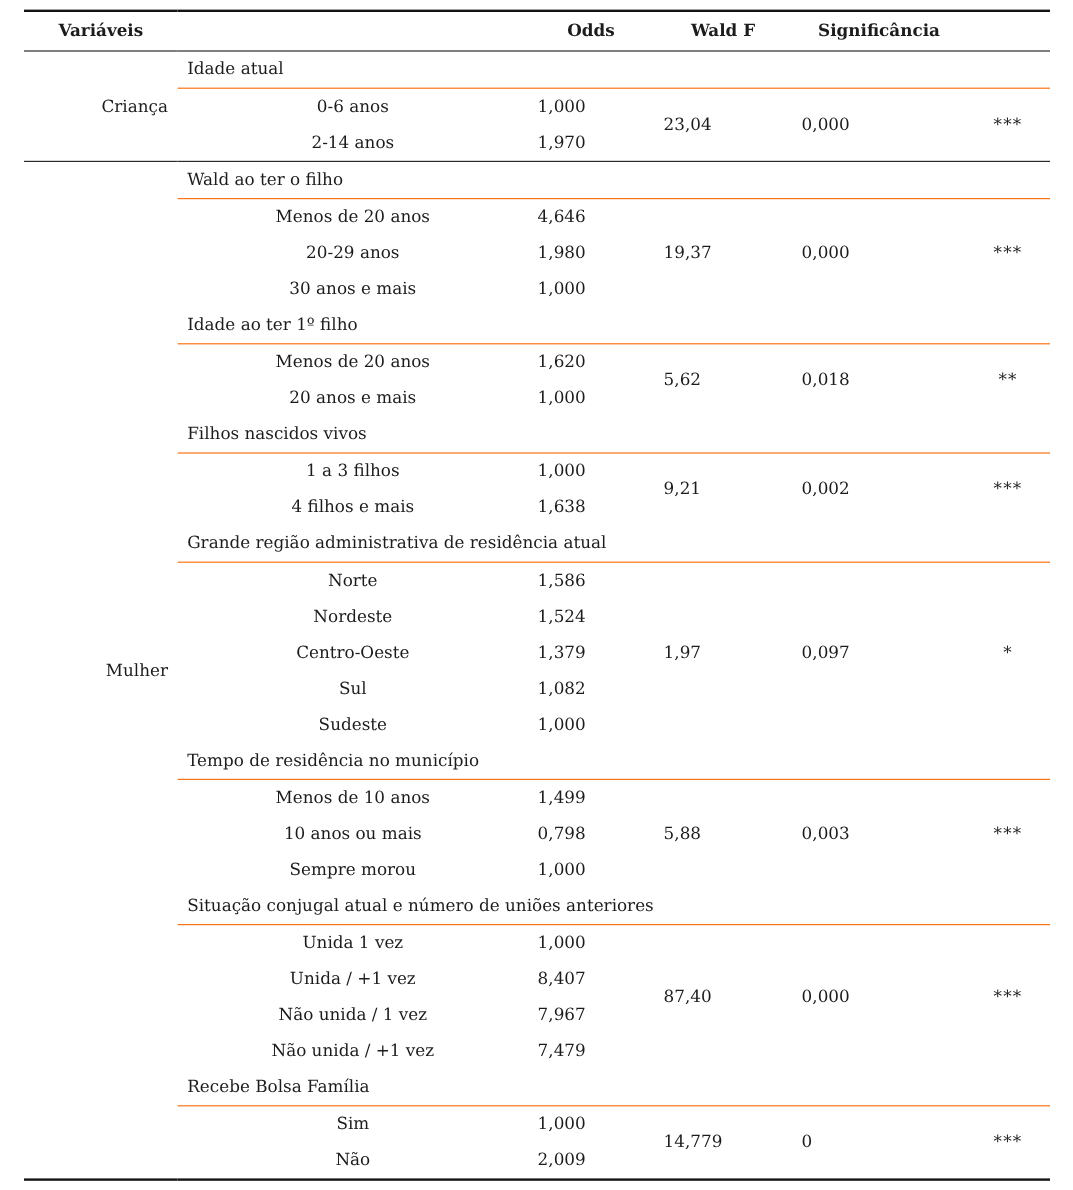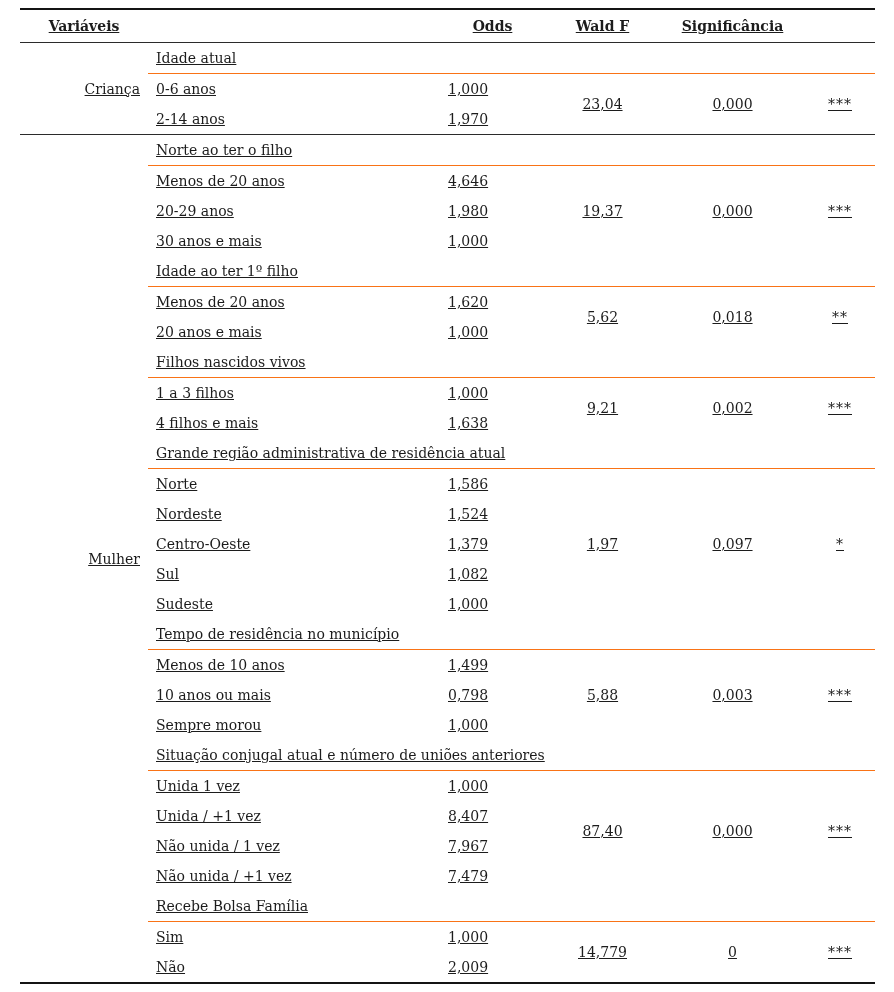--- a/index.html
+++ b/index.html
@@ -8,21 +8,20 @@
     background: #ffffff;
     font-family: "DejaVu Serif", "Liberation Serif", serif;
     color: #1c1c1c;
   }
   .page {
     width: 894px;
     height: 992px;
     box-sizing: border-box;
     padding: 8px 19px 0 20px;
     background: #ffffff;
-    text-decoration: underline;
   }
   table.stats-table {
     border-collapse: collapse;
     table-layout: fixed;
     width: 855px;
     border-top: 2.5px solid #141414;
     border-bottom: 2.5px solid #141414;
   }
   th, td {
     font-size: 14px;
@@ -41,23 +40,23 @@
   }
   thead th.col-var { text-align: center; }
   td.group-cell {
     text-align: right;
     vertical-align: middle;
   }
   td.subheader-cell {
     text-align: left;
     border-bottom: 1px solid #f97316;
   }
-  td.label-cell { text-align: left; }
+  td.label-cell { text-align: center; }
   td.odds-cell  { text-align: left; }
-  td.num-cell   { text-align: center; vertical-align: middle; }
+  td.num-cell   { text-align: left; vertical-align: middle; }
   td.stars-cell { text-align: center; vertical-align: middle; letter-spacing: 1px; }
   .group-sep { border-top: 1px solid #2b2b2b; }
 </style>
 </head>
 <body>
 
 <div class="page">
   <table class="stats-table">
     <colgroup>
       <col style="width:128px">
@@ -88,21 +87,21 @@
           <td class="num-cell" rowspan="2">23,04</td>
           <td class="num-cell" rowspan="2">0,000</td>
           <td class="stars-cell" rowspan="2">***</td>
         </tr>
         <tr>
           <td class="label-cell">2-14 anos</td>
           <td class="odds-cell">1,970</td>
         </tr>
         <tr>
           <td class="group-cell group-sep" rowspan="28">Mulher</td>
-          <td class="subheader-cell group-sep" colspan="5">Norte ao ter o filho</td>
+          <td class="subheader-cell group-sep" colspan="5">Wald ao ter o filho</td>
         </tr>
         <tr>
           <td class="label-cell">Menos de 20 anos</td>
           <td class="odds-cell">4,646</td>
           <td class="num-cell" rowspan="3">19,37</td>
           <td class="num-cell" rowspan="3">0,000</td>
           <td class="stars-cell" rowspan="3">***</td>
         </tr>
         <tr>
           <td class="label-cell">20-29 anos</td>

